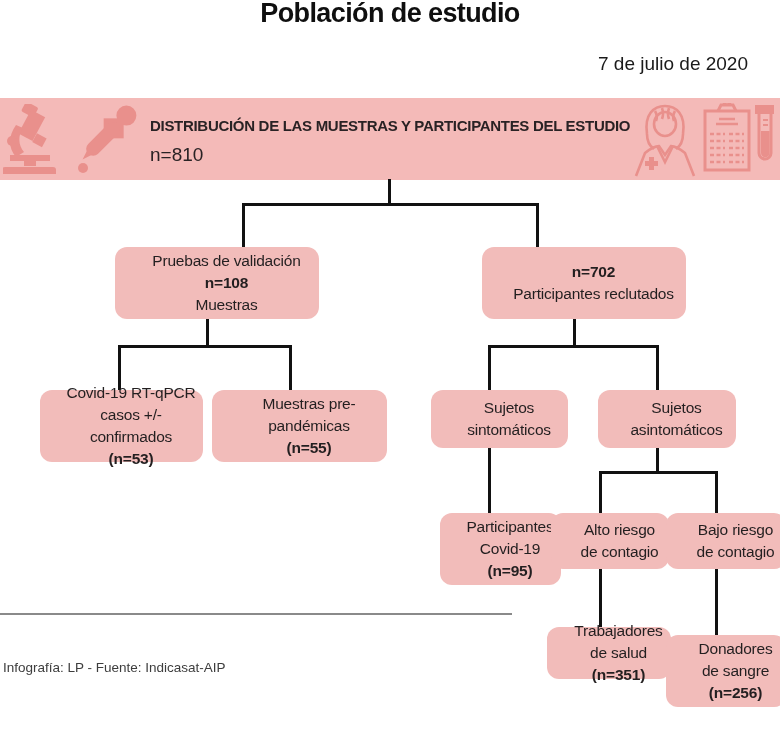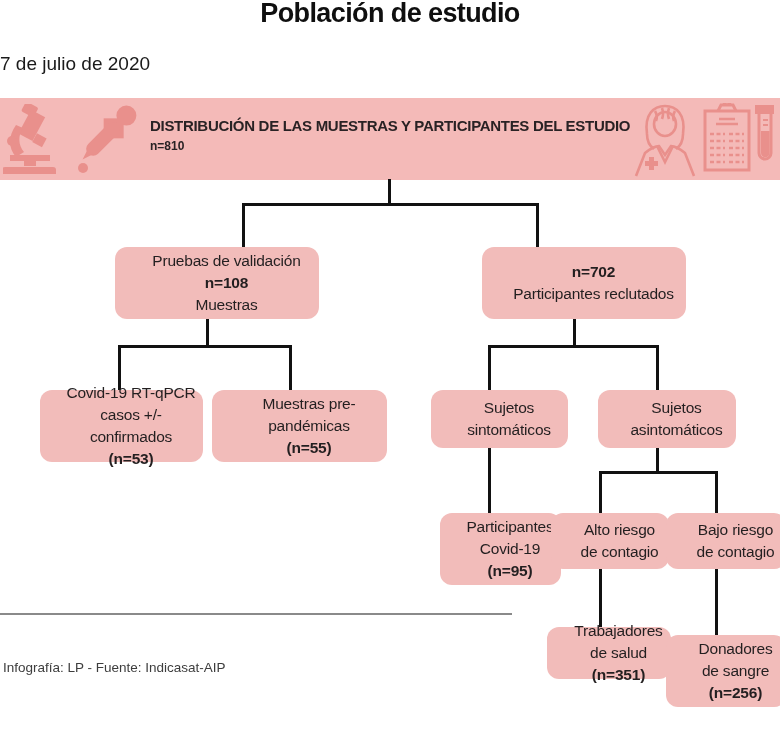--- a/index.html
+++ b/index.html
@@ -4,28 +4,28 @@
 <style>
   :root{
     --banner-bg:#f4bab8; --box-bg:#f2bcba; --icon-color:#e9908c;
     --line-color:#111111; --text-color:#231f20; --footer-line:#8a8a8a; --footer-text:#3d3d3d;
   }
   html,body{margin:0;padding:0;background:#ffffff;}
   .canvas{position:relative;width:780px;height:755px;background:#fff;overflow:hidden;
           font-family:"Liberation Sans",sans-serif;color:var(--text-color);}
   .title{position:absolute;top:-3px;left:0;width:780px;text-align:center;
          font-size:27px;font-weight:bold;letter-spacing:-0.6px;line-height:32px;color:#0f0f0f;}
-  .subtitle{position:absolute;top:52px;left:0;width:748px;text-align:left;
+  .subtitle{position:absolute;top:52px;left:0;width:748px;text-align:right;
             font-size:19px;line-height:24px;color:#1a1a1a;}
   .banner{position:absolute;left:0;top:98px;width:780px;height:82px;background:var(--banner-bg);}
   .banner .icon{position:absolute;}
   .banner-text{position:absolute;left:150px;top:18px;width:480px;text-align:left;}
   .banner-title{font-size:15px;font-weight:bold;letter-spacing:-0.3px;white-space:nowrap;
                 line-height:20px;color:#292224;}
-  .banner-n{font-size:12px;font-weight:bold;line-height:20px;color:#292224;}
+  .banner-n{font-size:19px;font-weight:normal;line-height:20px;color:#292224;margin-top:9px;}
   .v,.h{position:absolute;background:var(--line-color);}
   .v{width:3px;} .h{height:3px;}
   .node{position:absolute;background:var(--box-bg);border-radius:12px;
         display:flex;flex-direction:column;justify-content:center;align-items:center;
         text-align:center;font-size:15.5px;line-height:22px;letter-spacing:-0.2px;color:var(--text-color);padding-left:19px;}
   .node .b{font-weight:bold;}
   .footer-line{position:absolute;left:0;top:613px;width:512px;height:2px;background:var(--footer-line);}
   .footer{position:absolute;left:3px;top:618px;font-size:13.5px;color:var(--footer-text);line-height:18px;margin-top:41px;}
   svg{display:block;}
 </style>

